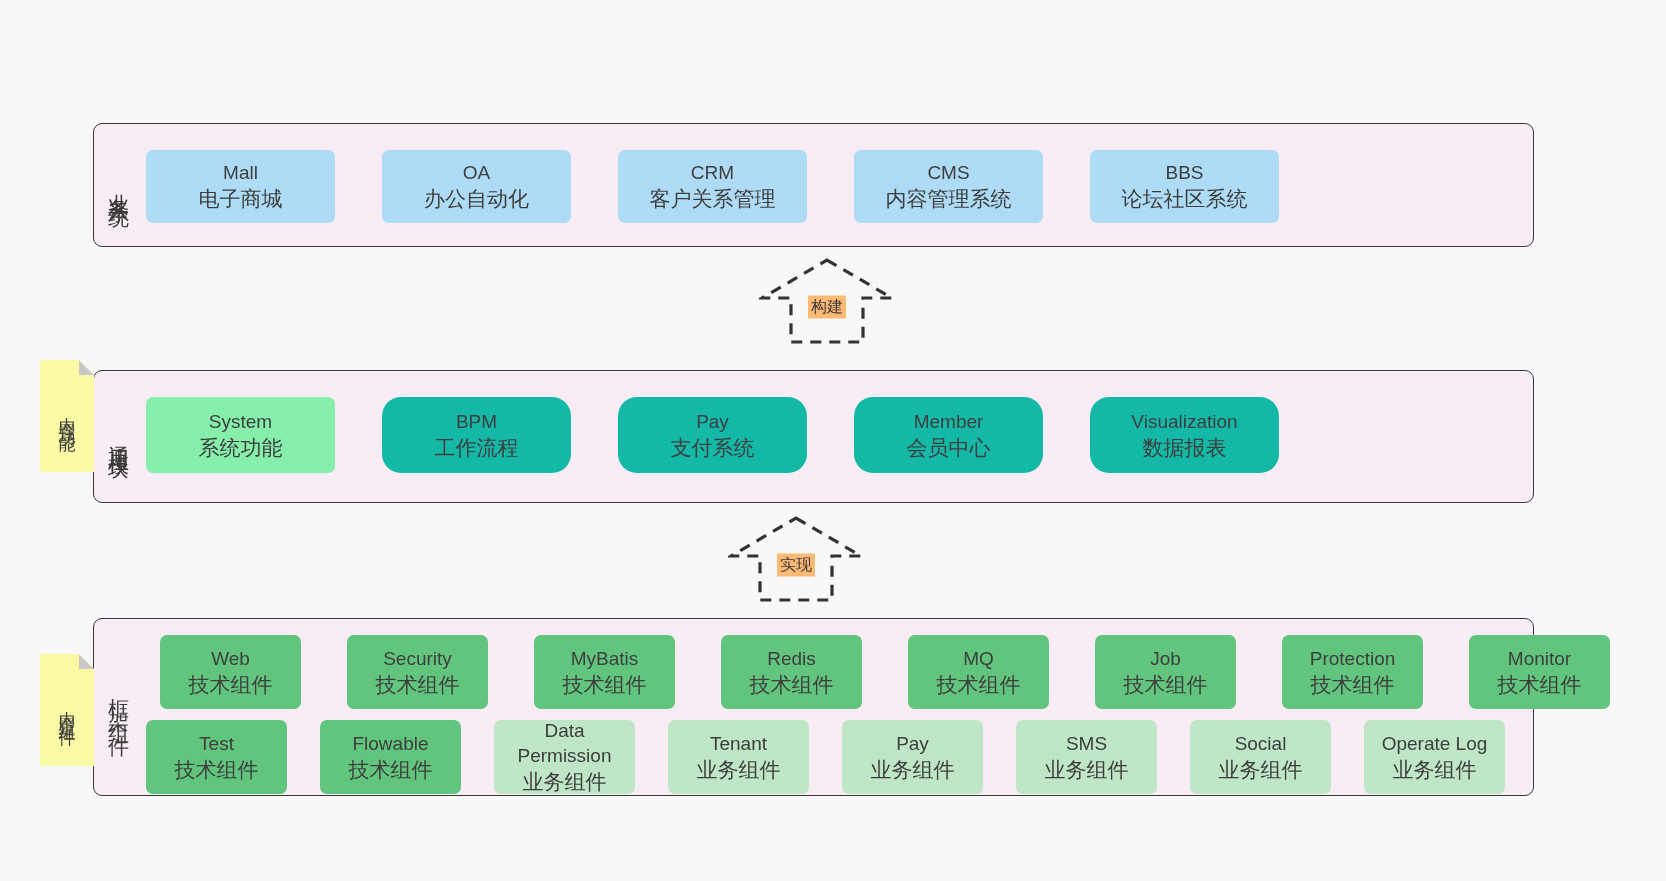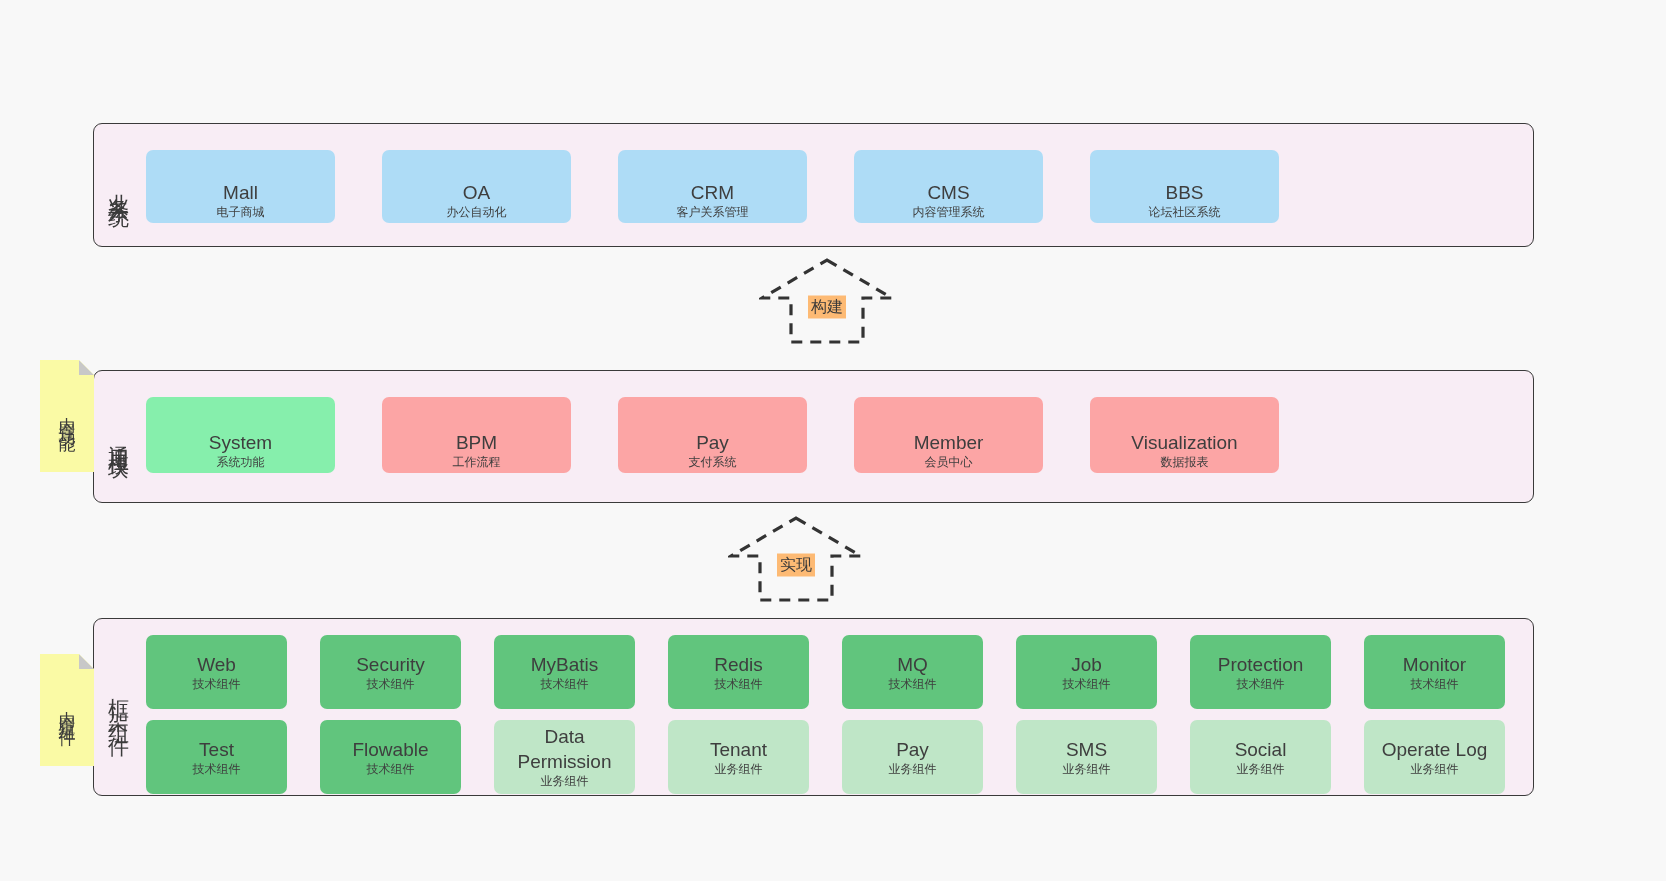--- a/index.html
+++ b/index.html
@@ -24,34 +24,34 @@
   .vlabel span{
     writing-mode:vertical-rl;text-orientation:upright;
     font-size:21px;color:#3a3a3a;letter-spacing:4px;line-height:1;
   }
   .panel-components .vlabel span{letter-spacing:13px;}
   .boxes-row{
     position:absolute;left:52px;display:flex;gap:47px;
   }
   .panel-business .boxes-row{top:26px;height:73px;}
   .panel-modules .boxes-row{top:26px;height:76px;}
-  .panel-components .row1{top:16px;height:74px;gap:33px;}
+  .panel-components .row1{top:16px;height:74px;gap:46px;margin-left:14px;}
   .panel-components .row2{top:101px;height:74px;gap:33px;}
   .box{
     border-radius:7px;display:flex;flex-direction:column;
     align-items:center;justify-content:center;text-align:center;
     line-height:1.32;padding:2px 4px;box-sizing:border-box;
   }
-  .w-lg{width:189px;flex:none;justify-content:flex-end;}
+  .w-lg{width:189px;flex:none;}
   .w-sm{width:141px;flex:none;}
   .box .box-name{font-size:19px;}
-  .box .box-desc{font-size:12px;}
+  .box .box-desc{font-size:21px;}
   .blue{background:#aedcf6;}
   .red{background:#86efac;}
-  .pink{background:#fca5a5;}
+  .pink{background:#14b8a6;border-radius:19px;}
   .green{background:#61c57d;}
   .green-light{background:#bfe6c7;}
   .note{
     position:absolute;left:40px;width:54px;height:112px;background:#fafaa5;
     display:flex;align-items:center;justify-content:center;z-index:2;
     clip-path:polygon(0 0, calc(100% - 15px) 0, 100% 15px, 100% 100%, 0 100%);
   }
   .note span{
     writing-mode:vertical-rl;text-orientation:upright;
     font-size:17px;color:#3a3a3a;letter-spacing:6px;line-height:1;

